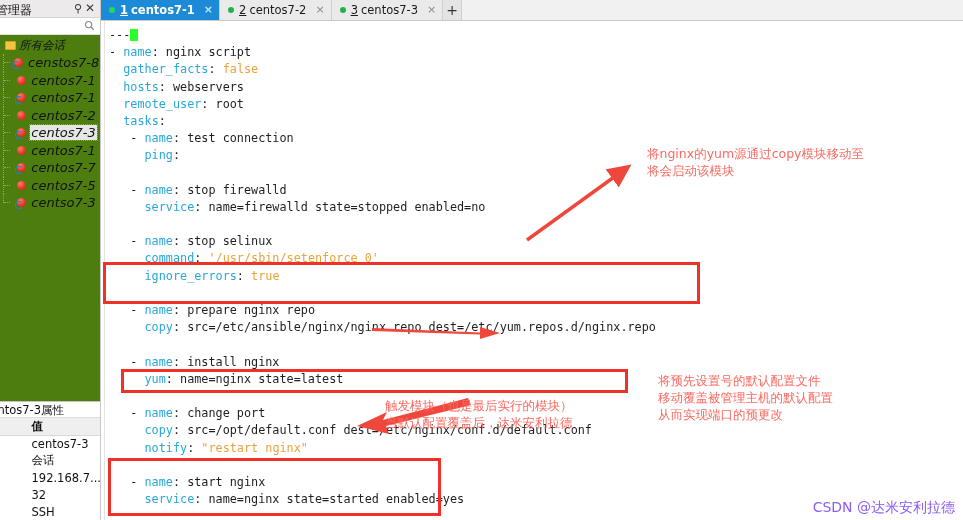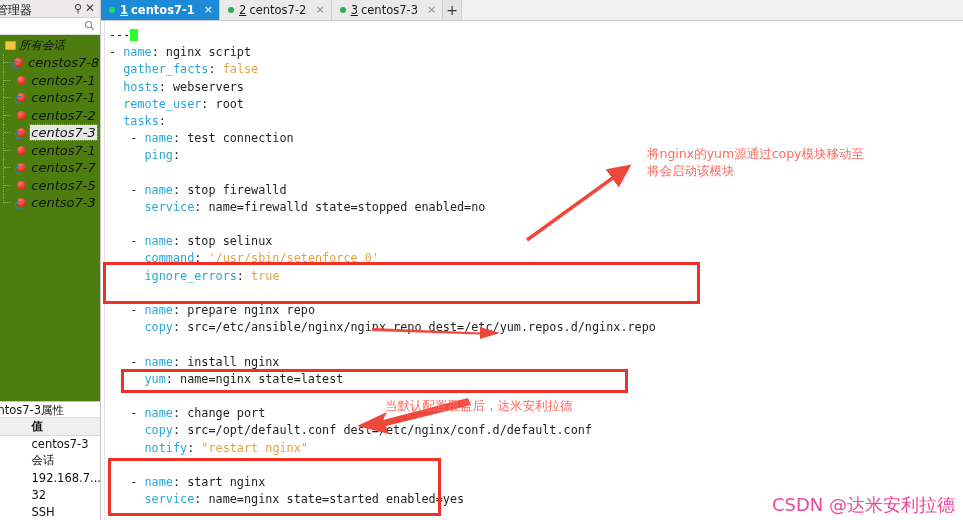--- a/index.html
+++ b/index.html
@@ -291,22 +291,22 @@
     color: #fa6a60;
     font-size: 12.5px;
     line-height: 17px;
     font-family: "DejaVu Sans", sans-serif;
     white-space: nowrap;
     font-weight: 500;
   }
   #watermark {
     position: absolute;
     right: 8px; bottom: 3px;
-    font-size: 18px;
-    color: #ec4899;
+    font-size: 14px;
+    color: #8b5cf6;
     font-family: "DejaVu Sans", sans-serif;
     white-space: nowrap;
   }
 </style>
 </head>
 <body>
 
 <div id="app">
 
   <div id="sidebar">
@@ -440,21 +440,27 @@
     </div>
 
     <svg style="position:absolute; left:372px; top:322px; width:135px; height:22px;" viewBox="0 0 135 22">
       <path d="M0,6 L108,10.5 L108,5 L128,11 L108,17 L108,12.5 L0,9 z" fill="#f0473c"></path>
     </svg>
 
     <svg style="position:absolute; left:353px; top:396px; width:130px; height:42px;" viewBox="0 0 130 42">
       <path d="M115,2 L30,24 L34,16 L4,30 L36,38 L33,30 L118,9 z" fill="#f0473c"></path>
     </svg>
     <div class="anno" style="left:385px; top:397px;">
+      <div>触发模块（也是最后实行的模块）</div>
       <div>当默认配置覆盖后，达米安利拉德</div>
     </div>
 
+    <div class="anno" style="left:658px; top:372px;">
+      <div>将预先设置号的默认配置文件</div>
+      <div>移动覆盖被管理主机的默认配置</div>
+      <div>从而实现端口的预更改</div>
+    </div>
 
 
     <div id="watermark">CSDN @达米安利拉德</div>
   </div>
 
 </div>
 
 </body></html>

